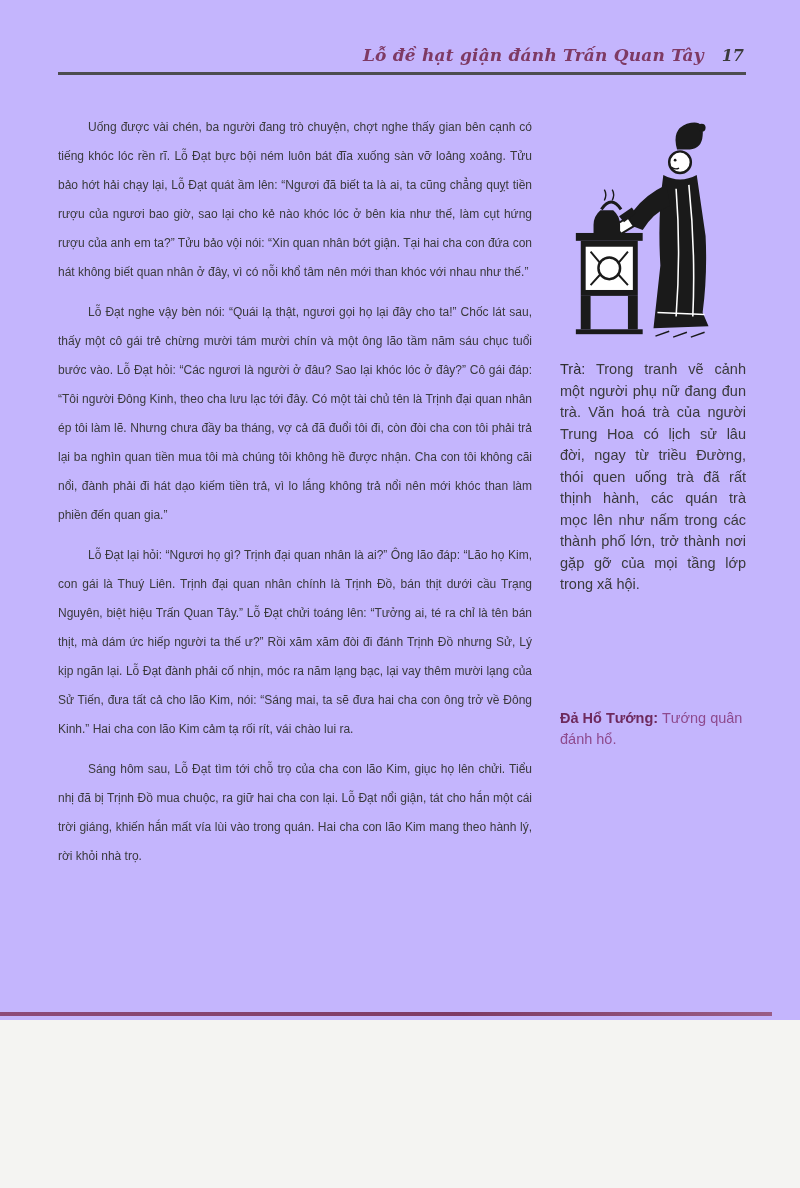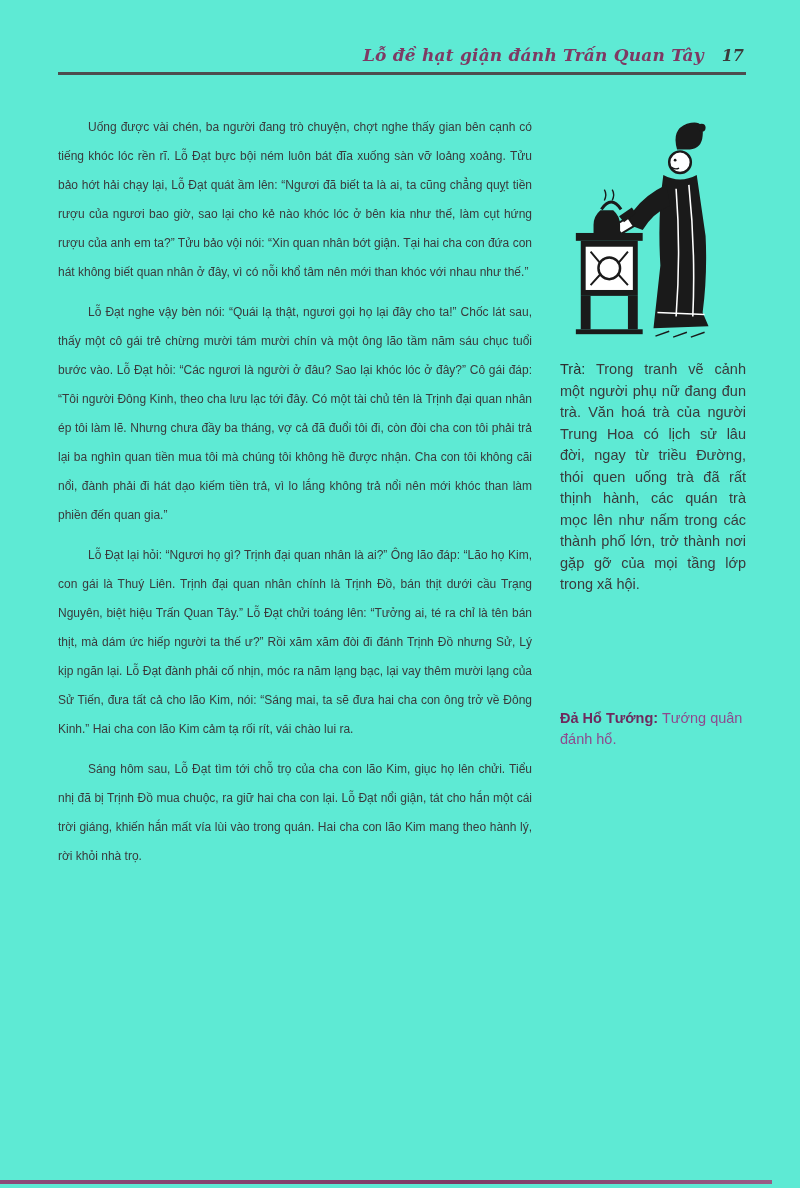--- a/index.html
+++ b/index.html
@@ -5,22 +5,22 @@
   :root{
     --accent-purple:#7e3a64;
     --glossary-term:#6e2a5e;
     --glossary-definition:#8e4a8e;
     --body-text:#3a3a3c;
   }
   *{margin:0;padding:0;box-sizing:border-box;}
   html,body{background:#f4f4f2;}
   .page{
     position:relative;
-    width:800px;height:1188px;
-    background:#5eead4;
+    width:800px;height:1020px;
+    background:#c4b5fd;
     overflow:hidden;
     font-family:"Liberation Sans","DejaVu Sans",sans-serif;
     color:var(--body-text);
   }
   .page-inner{padding:28px 54px 0 58px;}
   
   .page-header{
     display:flex;
     justify-content:flex-end;
     align-items:baseline;

